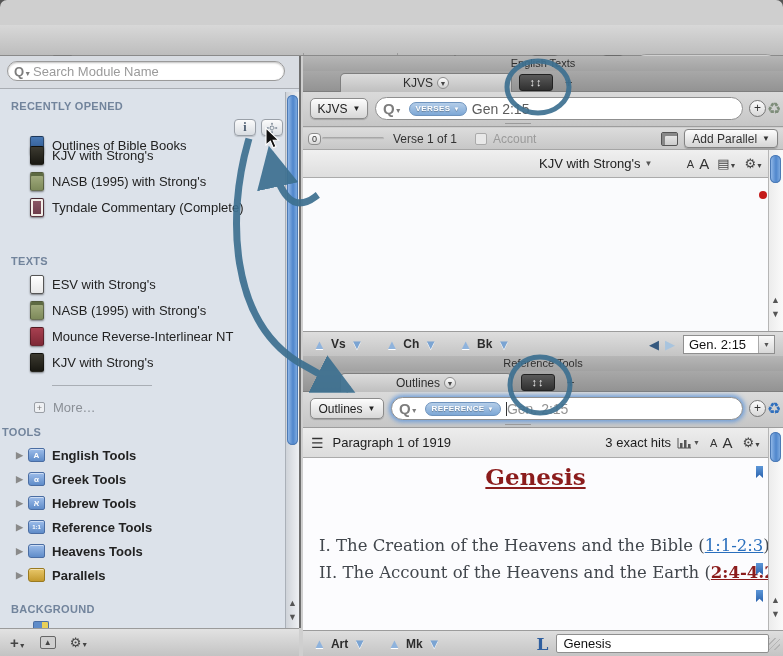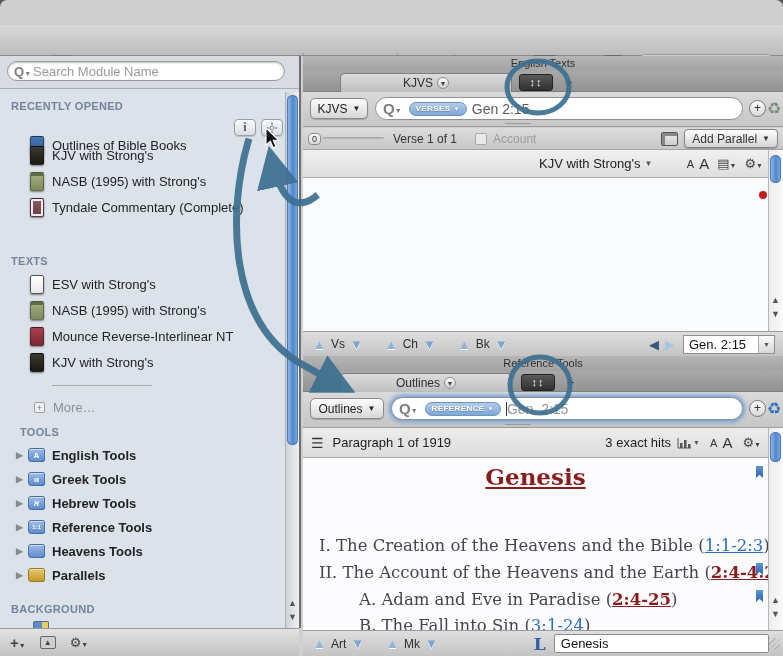--- a/index.html
+++ b/index.html
@@ -46,21 +46,21 @@
   .modbtn { position:absolute; top:6px; height:21px; border:1px solid #8b8b8b; border-radius:5px; background:linear-gradient(#fdfdfd,#d7d7d7); font-size:12px; color:#222; display:flex; align-items:center; justify-content:center; gap:5px; box-shadow:0 1px 1px rgba(0,0,0,.2); }
   .qfield { position:absolute; top:5px; height:23px; background:#fff; border:1px solid #8f8f8f; border-radius:12px; display:flex; align-items:center; padding:0 7px; }
   .pill { height:14px; border-radius:8px; background:linear-gradient(#b4cde8,#7ea8d6); border:1px solid #6e93bd; color:#fff; font-size:8px; font-weight:bold; letter-spacing:.4px; display:flex; align-items:center; padding:0 6px; gap:3px; margin:0 5px; text-shadow:0 1px 1px rgba(0,0,0,.3); }
   .pilldd { font-size:6px; }
   .plusbtn { position:absolute; top:8px; width:17px; height:17px; border:1px solid #777; border-radius:50%; background:linear-gradient(#fcfcfc,#d8d8d8); text-align:center; line-height:15px; font-size:12px; color:#333; }
   .recyc { position:absolute; top:7px; font-size:16px; }
   .grip { position:absolute; width:26px; height:4px; border-top:1px solid #9a9a9a; border-bottom:1px solid #9a9a9a; }
   .navbar { width:480px; height:26px; background:linear-gradient(#dedede,#c4c4c4); border-top:1px solid #9c9c9c; display:flex; align-items:center; }
   .ntri-u { color:#8fb3dc; font-size:13px; text-shadow:0 1px 0 #fff; }
   .ntri-d { color:#7ba4d2; font-size:13px; text-shadow:0 1px 0 #fff; }
-  .nlab { font-size:12px; font-weight:normal; color:#2c2c2c; margin:0 5px; }
+  .nlab { font-size:12px; font-weight:bold; color:#2c2c2c; margin:0 5px; }
   .combo { height:19px; background:#fff; border:1px solid #8f8f8f; display:flex; align-items:center; font-size:13px; color:#111; }
   .paneScroll { position:absolute; width:15px; background:linear-gradient(90deg,#ececec,#fafafa); border-left:1px solid #b5b5b5; }
 
   
   .versebar { width:480px; height:22px; background:linear-gradient(#dcdcdc,#c7c7c7); border-bottom:1px solid #a5a5a5; display:flex; align-items:center; font-size:12px; color:#333; }
   .colhdr { width:480px; height:28px; background:linear-gradient(#f0f0f0,#dedede); border-bottom:1px solid #ababab; display:flex; align-items:center; font-size:13px; color:#222; }
   .textarea { width:480px; background:#fafbfd; }
   .vref { color:#1e3f7f; font-weight:bold; font-size:13.5px; }
   .vtext { font-family:"DejaVu Serif",serif; font-size:16.5px; color:#3d4248; }
   .sc { font-variant:small-caps; }
@@ -242,21 +242,21 @@
       <span class="book" style="background:linear-gradient(#3c3a30,#191812)"></span>
       <span>KJV with Strong's</span>
     </div>
 
     <div class="abs" style="left:52px;top:329px;width:100px;border-top:1px solid #a9aeb5"></div>
     <div class="abs sbitem" style="left:34px;top:338px;width:200px;color:#8a8f96">
       <span style="width:11px;height:11px;border:1px solid #9a9fa6;border-radius:2px;background:#eef0f3;font-size:9px;line-height:10px;text-align:center;color:#777;margin-right:8px">+</span>
       <span>More…</span>
     </div>
 
-    <div class="abs sec" style="left:20px;top:370px">TOOLS</div>
+    <div class="abs sec" style="left:2px;top:370px">TOOLS</div>
 
     <div class="abs sbitem" style="left:16px;top:386px;width:260px;font-weight:bold">
       <span class="tri">▶</span>
       <span class="toolbook">A</span>
       <span>English Tools</span>
     </div>
     <div class="abs sbitem" style="left:16px;top:410px;width:260px;font-weight:bold">
       <span class="tri">▶</span>
       <span class="toolbook">α</span>
       <span>Greek Tools</span>
@@ -421,26 +421,20 @@
   </div>
 
   <div class="abs refbody" style="left:303px;top:458px;height:172px">
     <div class="heading" style="padding-top:5px;width:465px">Genesis</div>
     <span class="oline" style="left:16px;top:78px">
       <span>I. The Creation of the Heavens and the Bible (</span><span class="olink">1:1-2:3</span><span>)</span>
     </span>
     <span class="oline" style="left:16px;top:105px">
       <span>II. The Account of the Heavens and the Earth (</span><span class="hlink">2:4-4:26</span>
     </span>
-    <span class="oline" style="left:56px;top:132px">
-      <span>A. Adam and Eve in Paradise (</span><span class="hlink">2:4-25</span><span>)</span>
-    </span>
-    <span class="oline" style="left:56px;top:158px">
-      <span>B. The Fall into Sin (</span><span class="olink">3:1-24</span><span>)</span>
-    </span>
     <span class="bkmark" style="left:453px;top:8px"></span>
     <span class="bkmark" style="left:453px;top:105px"></span>
     <span class="bkmark" style="left:453px;top:132px"></span>
   </div>
   <div class="paneScroll" style="left:768px;top:428px;height:202px">
     <span class="thumbV" style="top:4px;height:30px"></span>
     <span class="scrollarrows" style="top:166px">▲</span>
     <span class="scrollarrows" style="top:180px">▼</span>
   </div>
 

